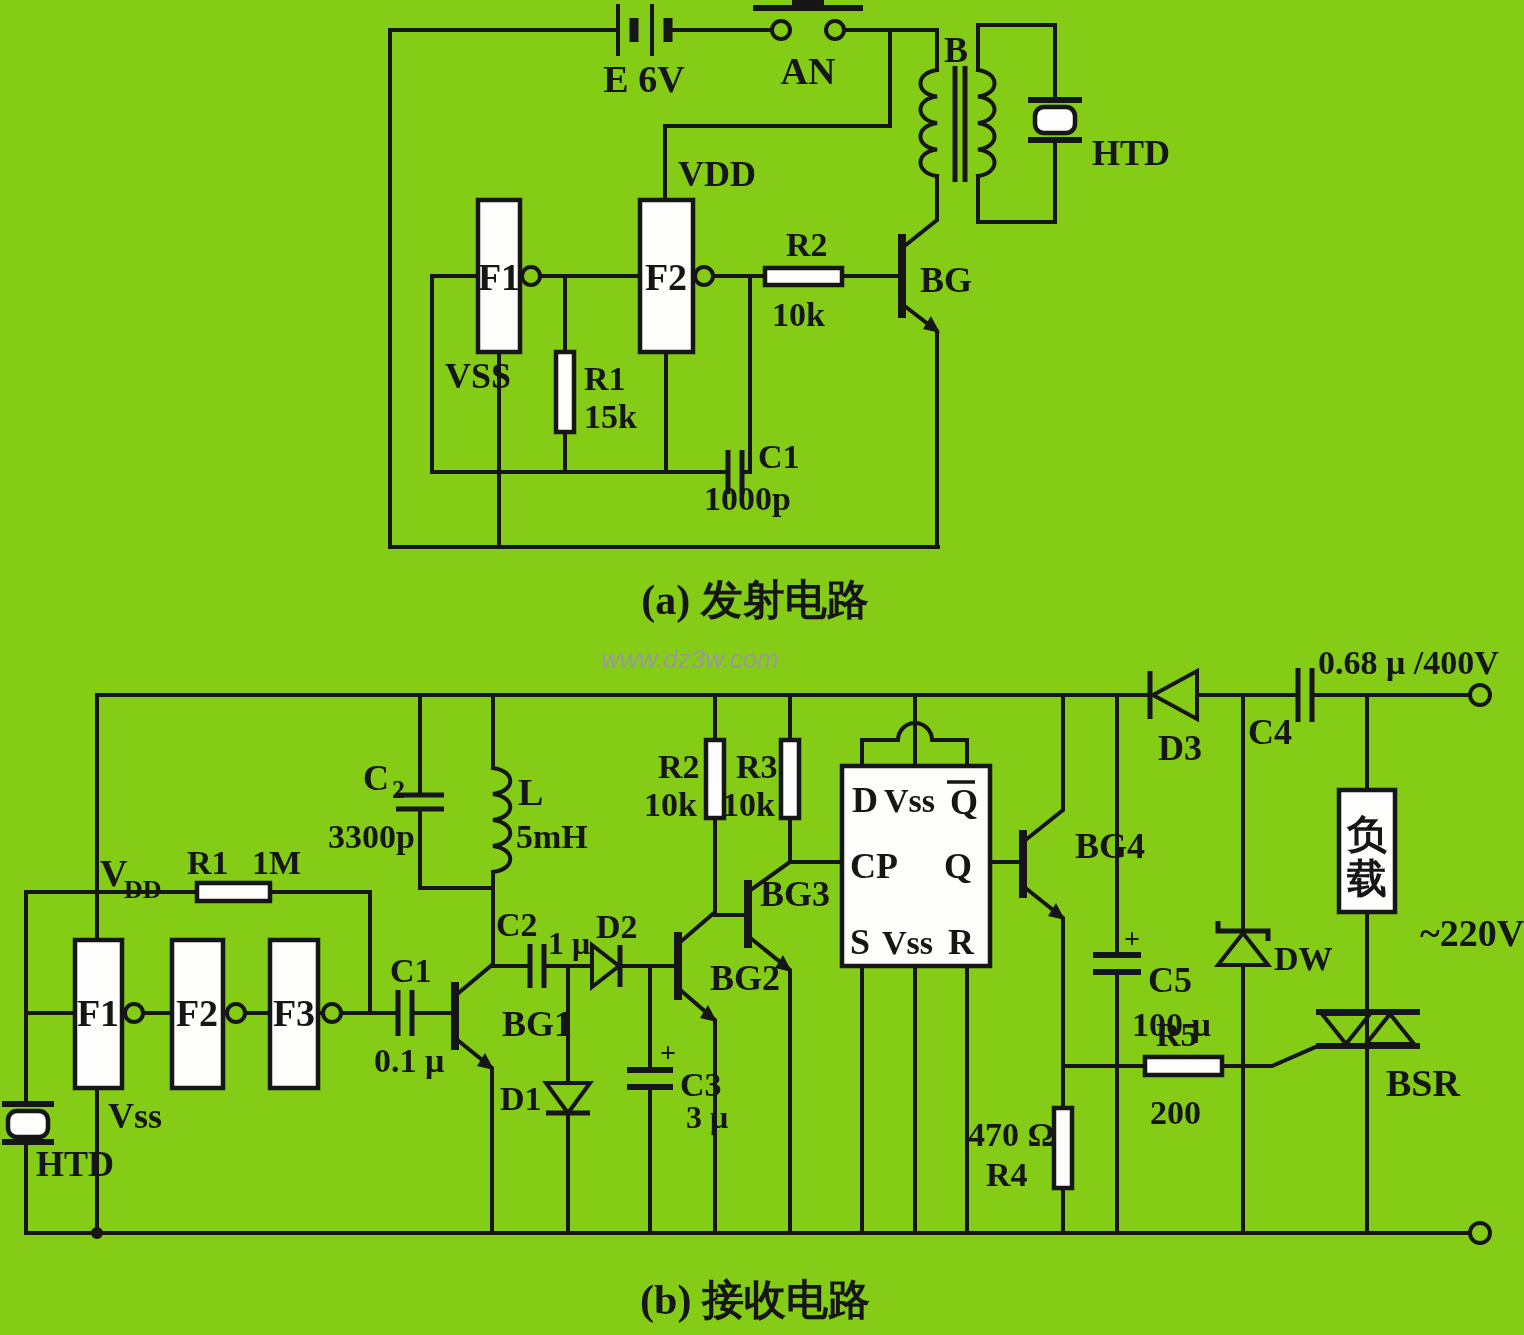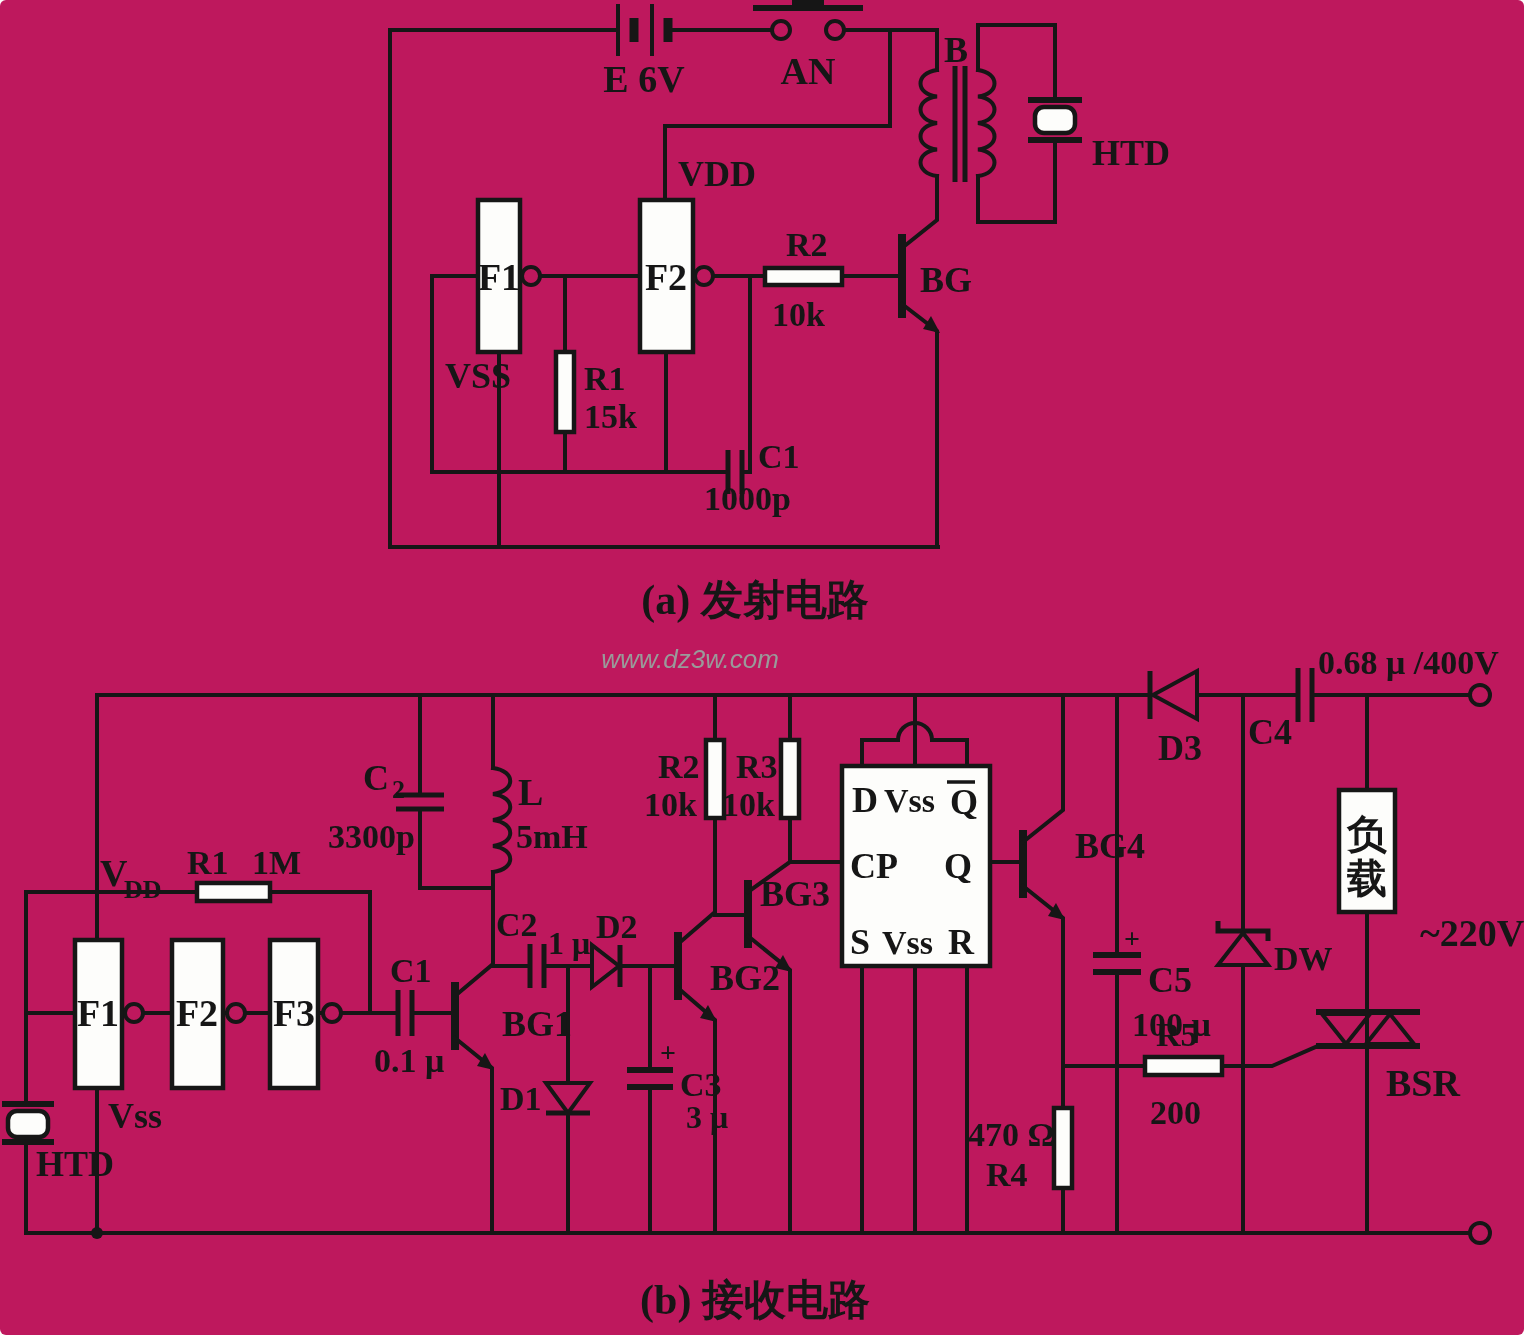--- a/index.html
+++ b/index.html
@@ -1,16 +1,16 @@
 <!DOCTYPE html>
 <html><head>
 <meta charset="utf-8">
 <style>
   html,body{margin:0;padding:0;background:#fdfdfb;}
-  .page{position:relative;width:1524px;height:1335px;background:#be185d;font-family:"Liberation Serif","DejaVu Serif",serif;border-radius:6px;}
+  .page{position:relative;width:1524px;height:1335px;background:#84cc16;font-family:"Liberation Serif","DejaVu Serif",serif;}
   svg{display:block;}
   .w{stroke:#161616;stroke-width:4;fill:none;stroke-linecap:square;}
   .w5{stroke:#161616;stroke-width:5;fill:none;stroke-linecap:butt;}
   .w6{stroke:#161616;stroke-width:6;fill:none;stroke-linecap:butt;}
   .bar{stroke:#161616;stroke-width:8;fill:none;stroke-linecap:butt;}
   .box{stroke:#161616;stroke-width:4.5;fill:#fdfdfb;}
   .shape{stroke:#161616;stroke-width:4;fill:none;stroke-linejoin:miter;}
   .dot{fill:#161616;}
   text{fill:#161616;font-weight:bold;}
   .wm{fill:#9a9a9a;font-style:italic;font-weight:normal;font-family:"Liberation Sans","DejaVu Sans",sans-serif;}

